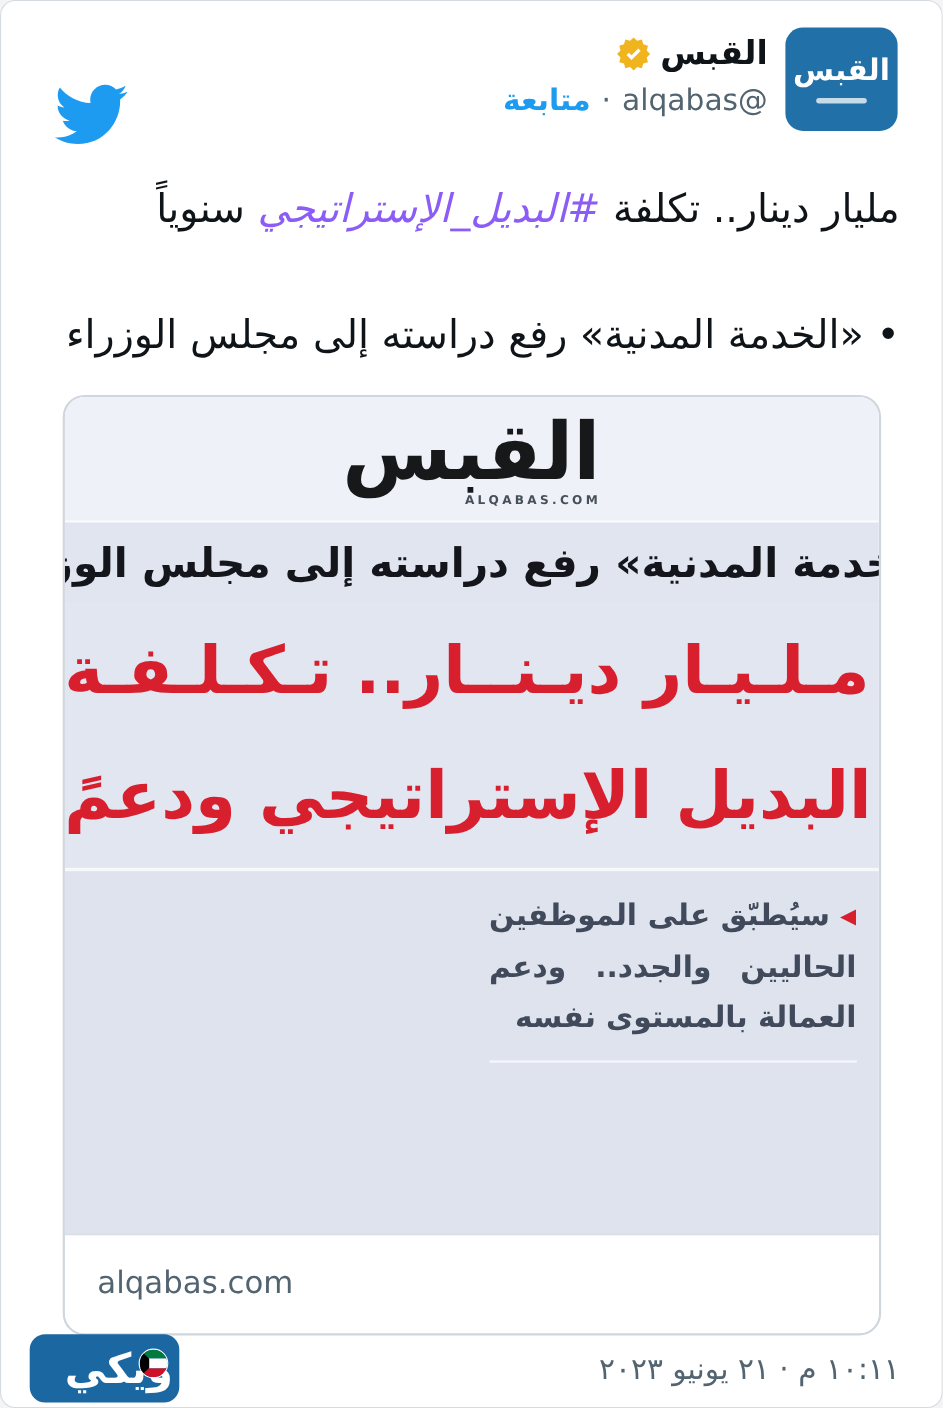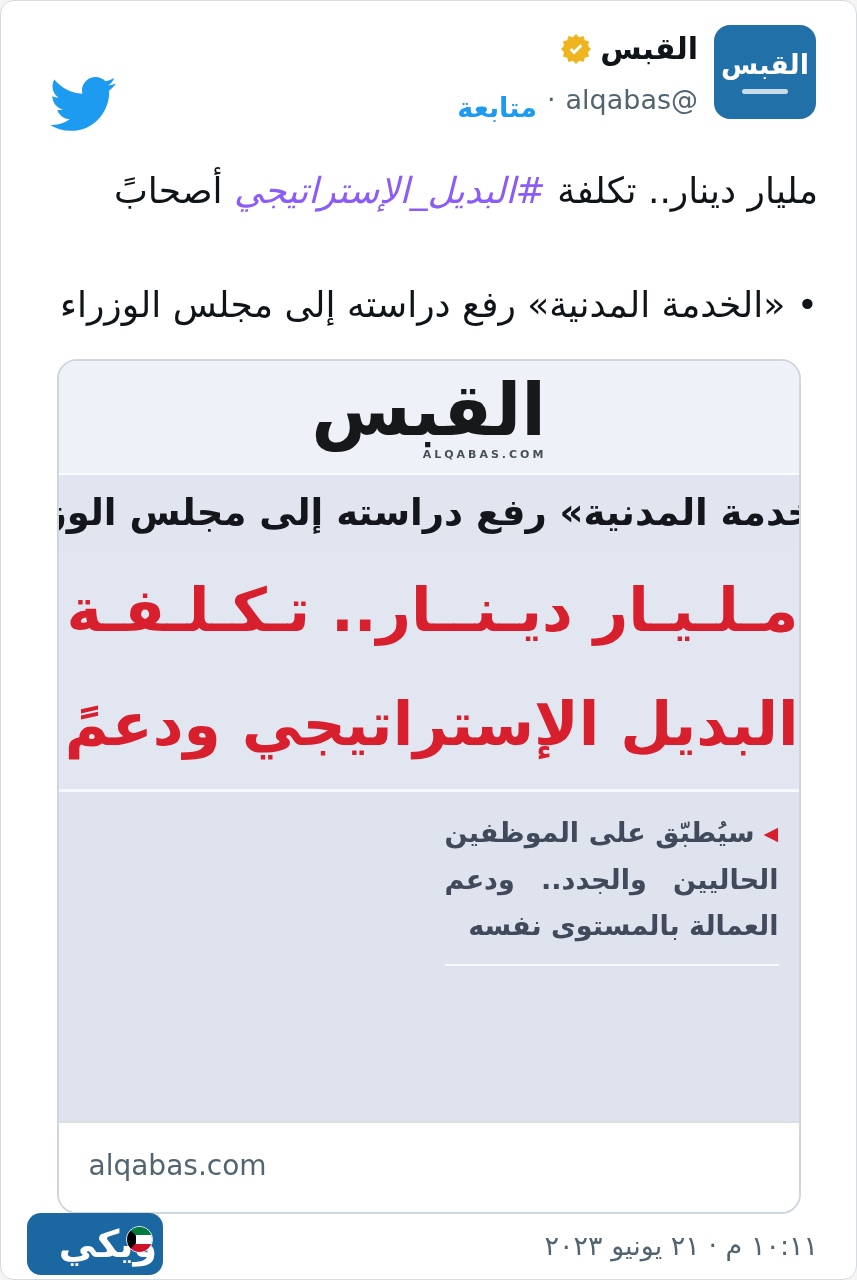--- a/index.html
+++ b/index.html
@@ -18,40 +18,40 @@
     border-radius:16px; display:flex; flex-direction:column;
     align-items:center; justify-content:center; color:#fff;
   }
   .avatar .av-name { font-weight:bold; font-size:27px; line-height:1.1; }
   .avatar .av-tag { width:46px; height:5px; background:rgba(255,255,255,.75); border-radius:3px; margin-top:10px; }
   .id-block { margin:6px 16px 0 0; text-align:right; }
   .name-row { display:flex; align-items:center; gap:8px; }
   .name { font-size:30px; font-weight:bold; color:#0f1419; }
   .badge { width:32px; height:32px; flex:0 0 auto; }
   .handle-row { margin-top:10px; font-size:27px; color:#536471; display:flex; align-items:center; gap:10px; }
-  .follow { color:#1d9bf0; font-weight:bold;margin-top:16px; }
+  .follow { color:#1d9bf0; font-weight:bold; }
   .bird { width:82px; height:70px; margin-inline-start:auto; margin-top:44px; }
 
   
   .tweet { padding:26px 38px 0 37px; font-size:36px; color:#0f1419; line-height:1.45; text-align:right; }
   .tweet p + p { margin-top:62px; }
   .hashtag { color:#8b5cf6; text-decoration:none;font-style:italic; }
 
   
   .card {
     width:744px; margin:28px auto 0 auto; border:2px solid #cfd6dd;
     border-radius:20px; overflow:hidden; background:#fff; cursor:pointer;
   }
   .band { overflow:hidden; }
   .logo-band { height:112px; background:#eef2f8; display:flex; flex-direction:column; align-items:center; justify-content:center; }
   .logo-ar { font-size:72px; font-weight:bold; color:#17181a; line-height:1; letter-spacing:-2px; }
   .logo-sub { font-size:11px; letter-spacing:3px; color:#47505a; font-weight:bold; margin-top:2px; transform:translateX(56px); direction:ltr; }
   .kicker-band { height:76px; background:#e0e5f0; border-top:2px solid #fbfcfe; display:flex; align-items:center; justify-content:center; }
   .kicker { font-size:37px; font-weight:bold; color:#14161c; white-space:nowrap; }
-  .red-band { height:240px; background:#e2e6f1; text-align:right; padding-top:4px; }
+  .red-band { height:240px; background:#e2e6f1; text-align:left; padding-top:4px; }
   .red-band div { font-size:60px; font-weight:bold; color:#d81f2e; line-height:1.9; white-space:nowrap; }
   .bullets { height:332px; background:#dfe3ee; border-top:3px solid #f6f8fc; display:flex; }
   .bcol { width:50%; padding:18px 20px 10px 16px; }
   .bcol-right { border-inline-end:3px solid #fafbfe; }
   .bitem { font-size:27px; font-weight:bold; color:#414a5b; line-height:1.72; text-align:justify; text-align-last:right; }
   .bitem.first { border-bottom:2px solid #f6f8fc; padding-bottom:14px; margin-bottom:12px; }
   .tri { color:#d81f2e; font-size:19px; margin-inline-end:9px; vertical-align:2px; }
 
   .card-footer { border-top:2px solid #d9dfe5; background:#fff; padding:26px 30px 30px 30px; }
   .cf-domain { direction:ltr; text-align:left; color:#536471; font-size:28px; }
@@ -99,21 +99,21 @@
         <span>·</span>
         <span class="follow">متابعة</span>
       </div>
     </div>
     <svg class="bird" viewBox="0 0 24 24">
       <path fill="#1d9bf0" d="M23.643 4.937c-.835.37-1.732.62-2.675.733.962-.576 1.7-1.49 2.048-2.578-.9.534-1.897.922-2.958 1.13-.85-.904-2.06-1.47-3.4-1.47-2.572 0-4.658 2.086-4.658 4.66 0 .364.042.718.12 1.06-3.873-.195-7.304-2.05-9.602-4.868-.4.69-.63 1.49-.63 2.342 0 1.616.823 3.043 2.072 3.878-.764-.025-1.482-.234-2.11-.583v.06c0 2.257 1.605 4.14 3.737 4.568-.392.106-.803.162-1.227.162-.3 0-.593-.028-.877-.082.593 1.85 2.313 3.198 4.352 3.234-1.595 1.25-3.604 1.995-5.786 1.995-.376 0-.747-.022-1.112-.065 2.062 1.323 4.51 2.093 7.14 2.093 8.57 0 13.255-7.098 13.255-13.254 0-.2-.005-.402-.014-.602.91-.658 1.7-1.477 2.323-2.41z"></path>
     </svg>
   </div>
 
   <div class="tweet">
-    <p><span>مليار دينار.. تكلفة </span><a href="#" class="hashtag">#البديل_الإستراتيجي</a><span> أصحابً</span></p>
+    <p><span>مليار دينار.. تكلفة </span><a href="#" class="hashtag">#البديل_الإستراتيجي</a><span> سنوياً</span></p>
     <p>• «الخدمة المدنية» رفع دراسته إلى مجلس الوزراء</p>
   </div>
 
   <div class="card">
     <div class="band logo-band">
       <div class="logo-ar">القبس</div>
       <div class="logo-sub">ALQABAS.COM</div>
     </div>
     <div class="band kicker-band">
       <div class="kicker">«الخدمة المدنية» رفع دراسته إلى مجلس الوزراء</div>

